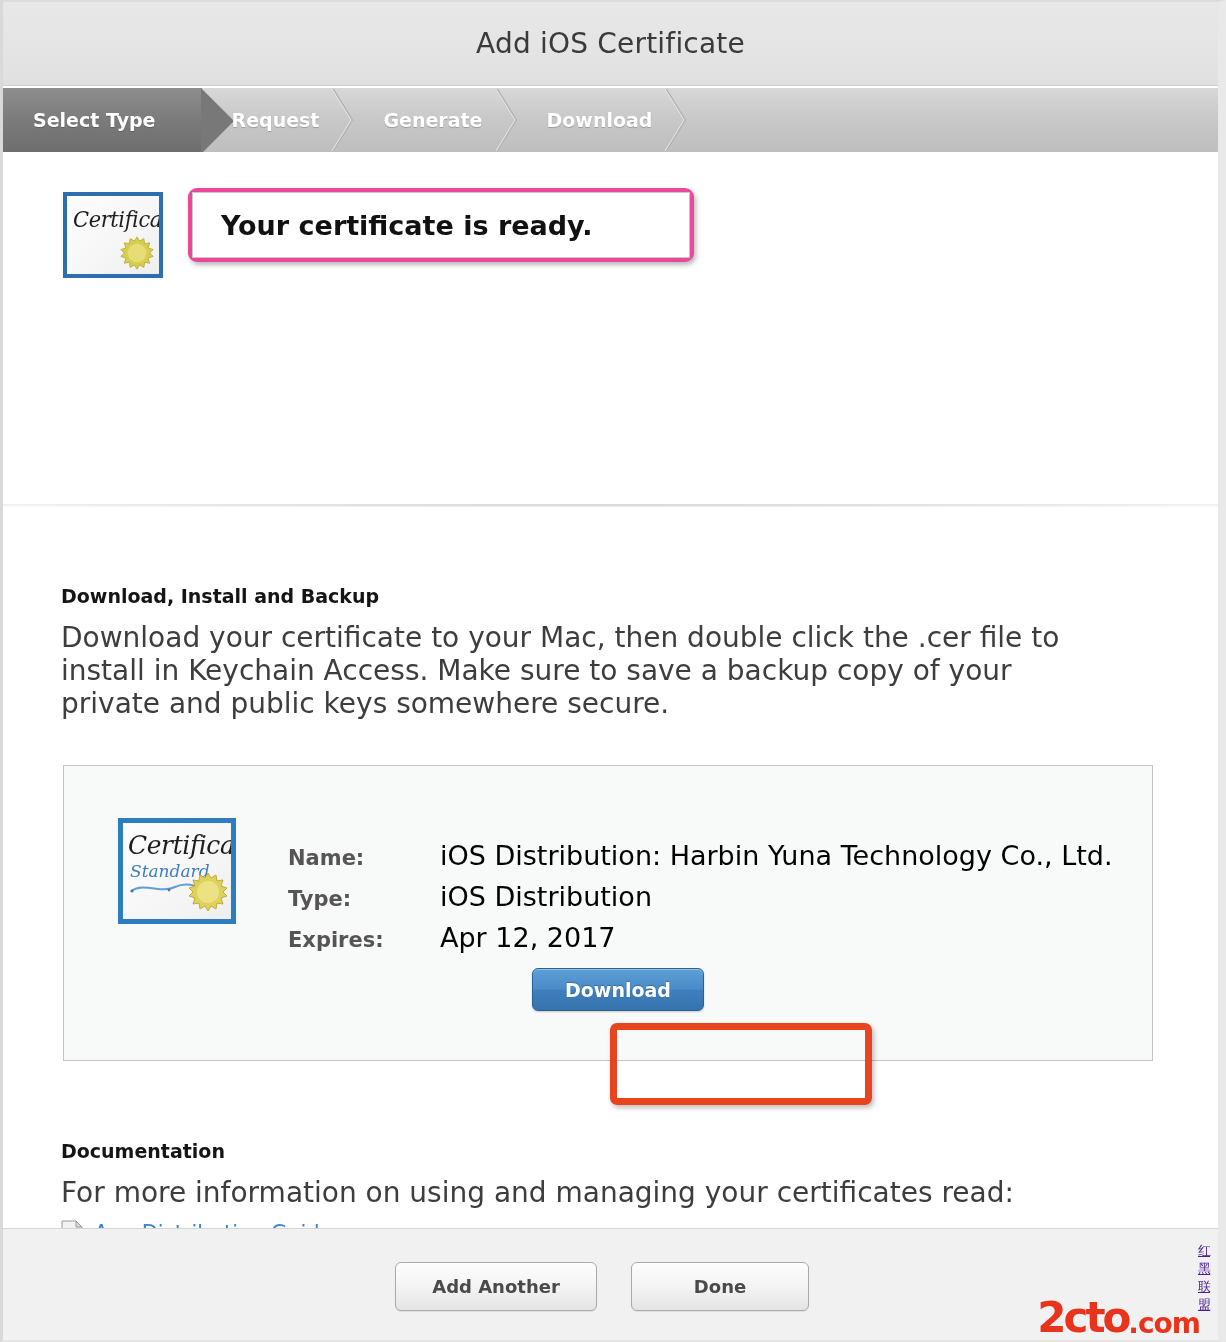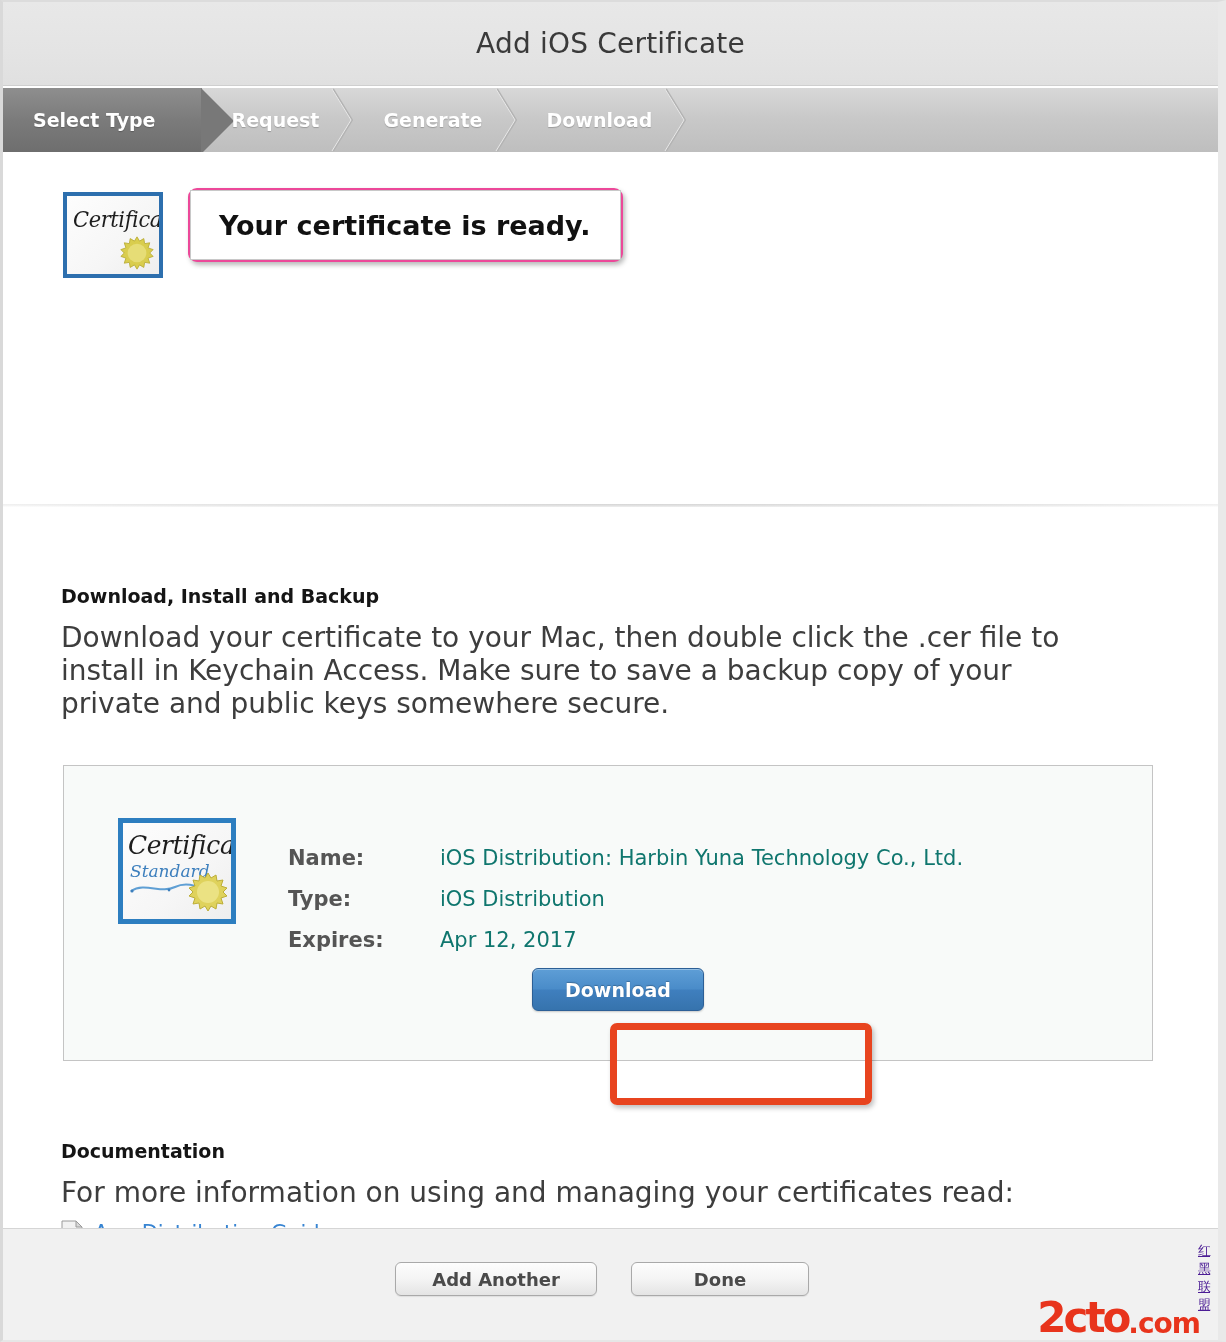--- a/index.html
+++ b/index.html
@@ -150,22 +150,22 @@
   }
   .cert-art .seal {
     position: absolute;
     right: 5px; bottom: 4px;
     width: 34px; height: 34px;
   }
 
   #ready-highlight {
     position: absolute;
     left: 185px; top: 0px;
-    width: 435px; height: 74px;
-    border: 2px solid #ec4899;
+    width: 506px; height: 74px;
+    border: 4px solid #ec4899;
     border-radius: 9px;
     box-shadow: 2px 3px 5px rgba(0,0,0,0.28);
     background: #a3a3a3;
     box-sizing: border-box;
     display: flex;
     align-items: center;
   }
   #ready-banner {
     width: 100%;
     height: 100%;
@@ -265,22 +265,22 @@
     height: 41px;
   }
   .info-label {
     width: 152px;
     font-size: 21px;
     font-weight: bold;
     color: #555555;
     margin-top: 28px;
   }
   .info-value {
-    font-size: 21px;
-    color: #0f766e;
+    font-size: 27px;
+    color: #000000;
   }
 
   #download-btn {
     position: absolute;
     left: 468px; top: 202px;
     width: 172px; height: 43px;
     border: 1px solid #2c5f96;
     border-radius: 6px;
     background: linear-gradient(to bottom, #5e9ed6 0%, #4a8cc9 48%, #3f7fbe 52%, #3673ad 100%);
     color: #ffffff;
@@ -296,21 +296,21 @@
   #footer {
     flex: 0 0 112px;
     height: 112px;
     background: #f1f1f1;
     border-top: 1px solid #d5d5d5;
     position: relative;
   }
   .footer-btn {
     position: absolute;
     top: 33px;
-    height: 34px;
+    height: 49px;
     border: 1px solid #a9a9a9;
     border-radius: 6px;
     background: linear-gradient(to bottom, #fdfdfd 0%, #f4f4f4 50%, #e4e4e4 100%);
     color: #4a4a4a;
     font-size: 18px;
     font-weight: bold;
     cursor: pointer;
     box-shadow: 0 1px 1px rgba(0,0,0,0.08);
     font-family: "DejaVu Sans", "Liberation Sans", sans-serif;
   }

